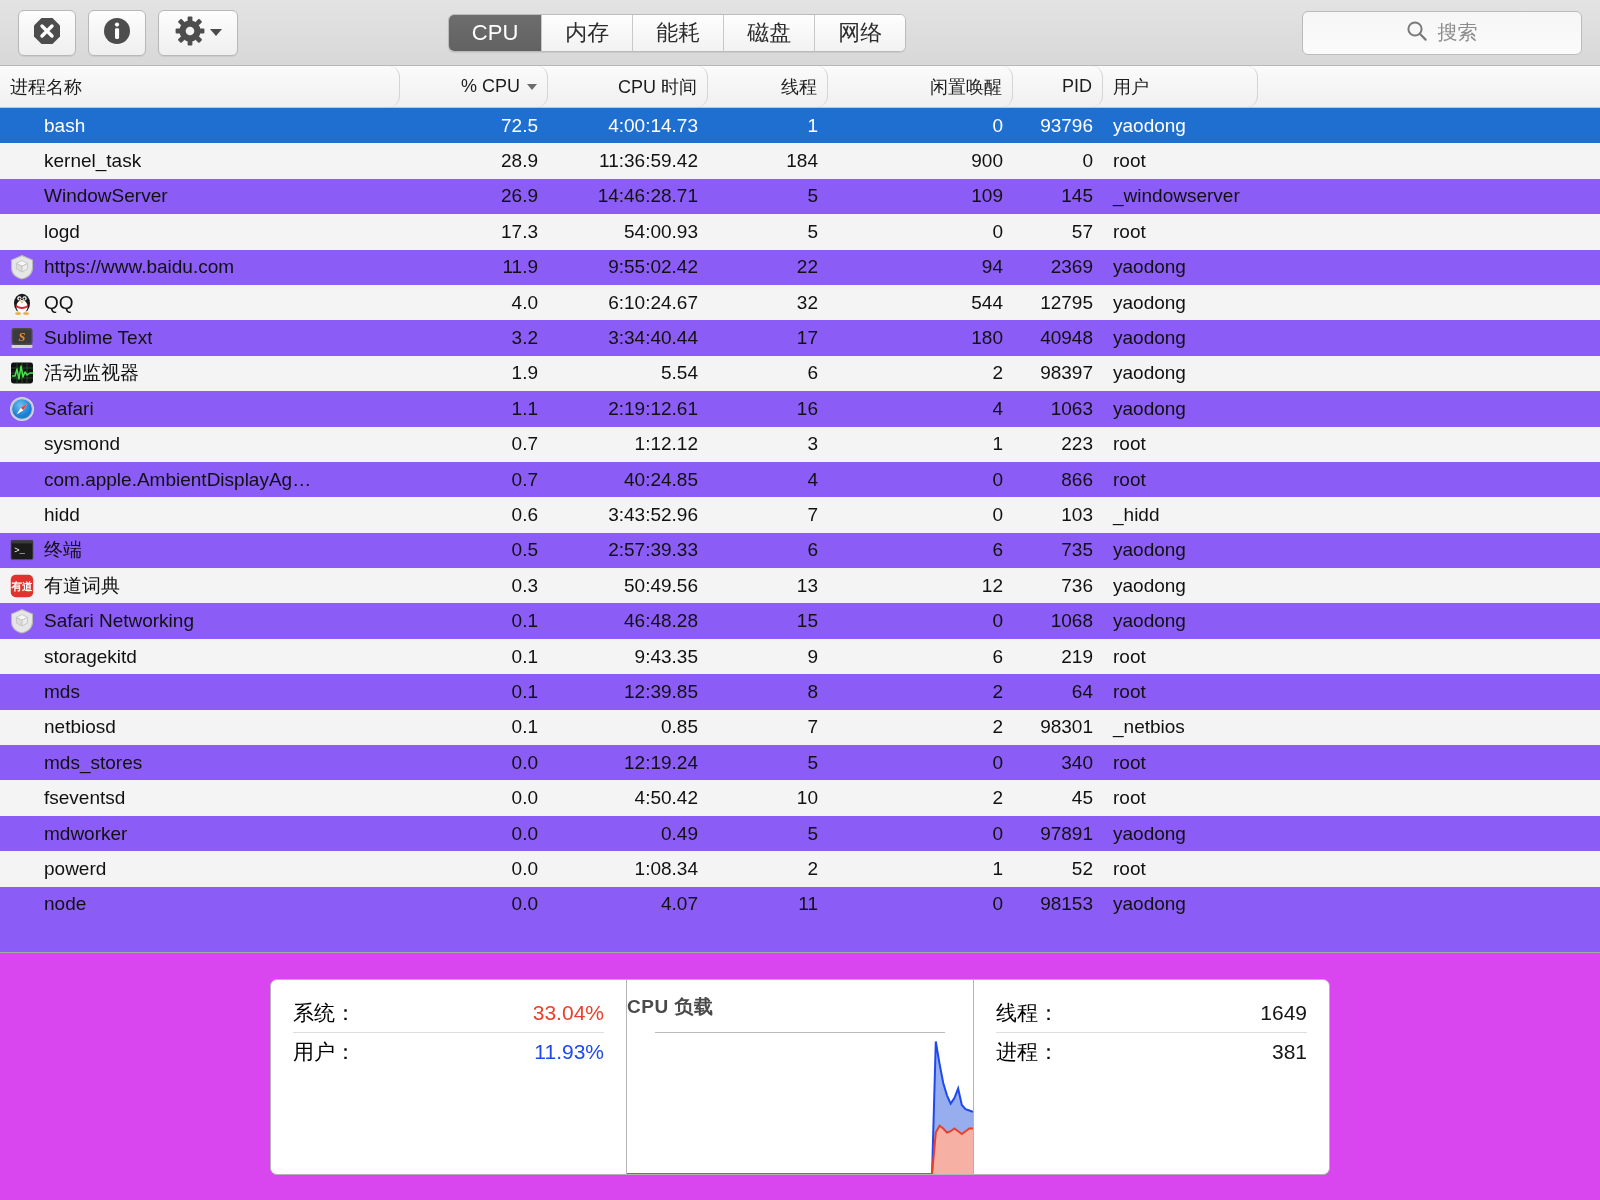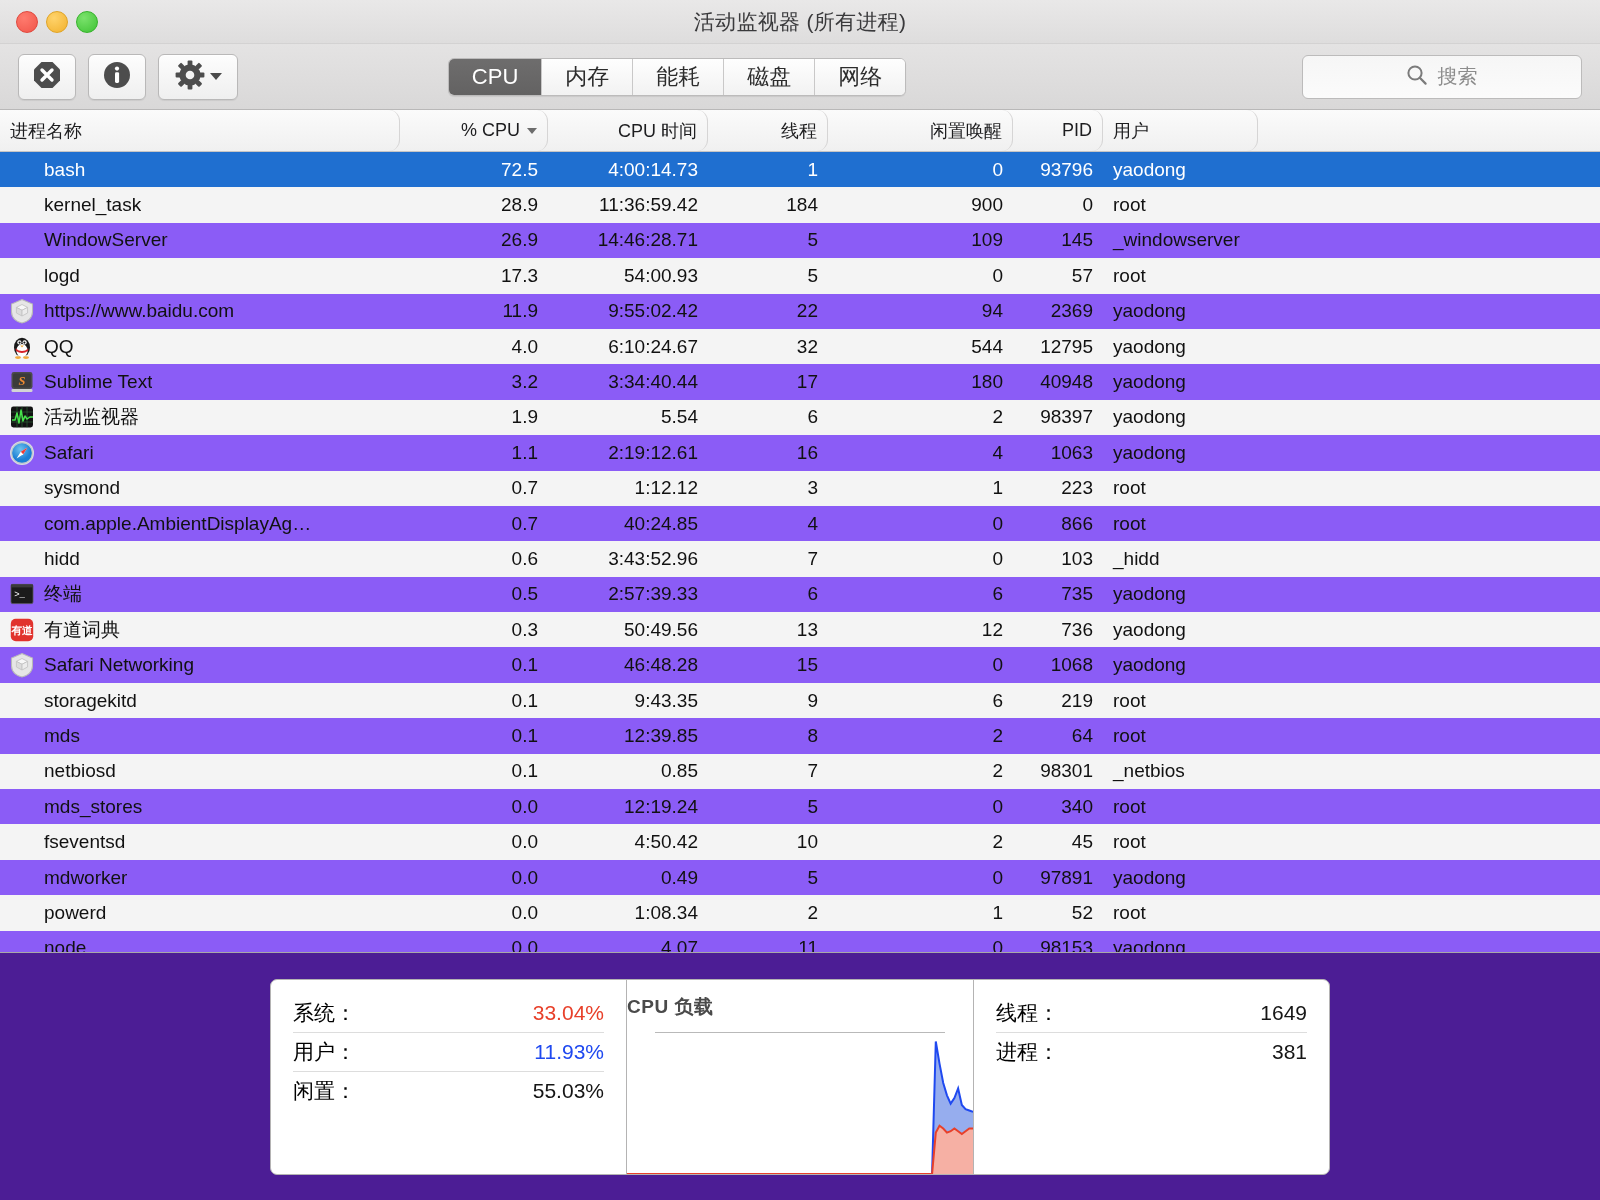--- a/index.html
+++ b/index.html
@@ -145,21 +145,21 @@
     display: flex; align-items: center; justify-content: center;
   }
 
   
   .pico { width: 26px; height: 26px; display:block; }
 
   
   #bottom {
     flex: none;
     height: 248px;
-    background: #4c1d95;
+    background: #d946ef;
     border-top: 1px solid #a9a8a8;
     display: flex; align-items: center; justify-content: center;
   }
   #statbox {
     width: 1060px; height: 196px;
     background: #ffffff;
     border: 1px solid #b4b3b3;
     border-radius: 7px;
     display: flex;
     overflow: hidden;
@@ -192,28 +192,20 @@
 
   #stat-right { width: 355px; padding: 14px 22px 0 22px; }
 
   .mono-num { font-variant-numeric: tabular-nums; }
 </style>
 </head>
 <body>
 
 <div id="window">
 
-  <div id="titlebar">
-    <div id="traffic">
-      <div class="light red"></div>
-      <div class="light yellow"></div>
-      <div class="light green"></div>
-    </div>
-    <div id="window-title">活动监视器 (所有进程)</div>
-  </div>
 
   <div id="toolbar">
 
     <div class="tb-btn">
       <span>
         <svg width="30" height="30" viewBox="0 0 30 30">
           <polygon points="9.5,2 20.5,2 28,9.5 28,20.5 20.5,28 9.5,28 2,20.5 2,9.5" fill="#4d4d4d"></polygon>
           <path d="M10 10 L20 20 M20 10 L10 20" stroke="#ffffff" stroke-width="3.4" stroke-linecap="round"></path>
         </svg>
       </span>
@@ -675,24 +667,20 @@
 
       <div id="stat-left">
         <div class="statrow">
           <span>系统：</span>
           <span class="mono-num sv-red">33.04%</span>
         </div>
         <div class="statrow">
           <span>用户：</span>
           <span class="mono-num sv-blue">11.93%</span>
         </div>
-        <div class="statrow">
-          <span>闲置：</span>
-          <span class="mono-num sv-dark">55.03%</span>
-        </div>
       </div>
 
       <div id="stat-mid">
         <div id="graph-title">CPU 负载</div>
         <div id="graph-rule"></div>
         <div id="graph-area">
           <svg id="graph-svg" width="100%" height="100%" viewBox="0 0 340 130" preserveAspectRatio="none">
               <path d="M 0 130 L 0.00 130.00 L 3.66 130.00 L 7.31 130.00 L 10.97 130.00 L 14.62 130.00 L 18.28 130.00 L 21.94 130.00 L 25.59 130.00 L 29.25 130.00 L 32.90 130.00 L 36.56 130.00 L 40.22 130.00 L 43.87 130.00 L 47.53 130.00 L 51.18 130.00 L 54.84 130.00 L 58.49 130.00 L 62.15 130.00 L 65.81 130.00 L 69.46 130.00 L 73.12 130.00 L 76.77 130.00 L 80.43 130.00 L 84.09 130.00 L 87.74 130.00 L 91.40 130.00 L 95.05 130.00 L 98.71 130.00 L 102.37 130.00 L 106.02 130.00 L 109.68 130.00 L 113.33 130.00 L 116.99 130.00 L 120.65 130.00 L 124.30 130.00 L 127.96 130.00 L 131.61 130.00 L 135.27 130.00 L 138.92 130.00 L 142.58 130.00 L 146.24 130.00 L 149.89 130.00 L 153.55 130.00 L 157.20 130.00 L 160.86 130.00 L 164.52 130.00 L 168.17 130.00 L 171.83 130.00 L 175.48 130.00 L 179.14 130.00 L 182.80 130.00 L 186.45 130.00 L 190.11 130.00 L 193.76 130.00 L 197.42 130.00 L 201.08 130.00 L 204.73 130.00 L 208.39 130.00 L 212.04 130.00 L 215.70 130.00 L 219.35 130.00 L 223.01 130.00 L 226.67 130.00 L 230.32 130.00 L 233.98 130.00 L 237.63 130.00 L 241.29 130.00 L 244.95 130.00 L 248.60 130.00 L 252.26 130.00 L 255.91 130.00 L 259.57 130.00 L 263.23 130.00 L 266.88 130.00 L 270.54 130.00 L 274.19 130.00 L 277.85 130.00 L 281.51 130.00 L 285.16 130.00 L 288.82 130.00 L 292.47 130.00 L 296.13 130.00 L 299.78 130.00 L 303.44 5.20 L 307.10 26.00 L 310.75 44.20 L 314.41 55.90 L 318.06 63.70 L 321.72 58.50 L 325.38 49.40 L 329.03 65.00 L 332.69 68.90 L 336.34 70.20 L 340.00 71.50 L 340 130 Z" fill="#96adee"></path>
               <path d="M 0.00 130.00 L 3.66 130.00 L 7.31 130.00 L 10.97 130.00 L 14.62 130.00 L 18.28 130.00 L 21.94 130.00 L 25.59 130.00 L 29.25 130.00 L 32.90 130.00 L 36.56 130.00 L 40.22 130.00 L 43.87 130.00 L 47.53 130.00 L 51.18 130.00 L 54.84 130.00 L 58.49 130.00 L 62.15 130.00 L 65.81 130.00 L 69.46 130.00 L 73.12 130.00 L 76.77 130.00 L 80.43 130.00 L 84.09 130.00 L 87.74 130.00 L 91.40 130.00 L 95.05 130.00 L 98.71 130.00 L 102.37 130.00 L 106.02 130.00 L 109.68 130.00 L 113.33 130.00 L 116.99 130.00 L 120.65 130.00 L 124.30 130.00 L 127.96 130.00 L 131.61 130.00 L 135.27 130.00 L 138.92 130.00 L 142.58 130.00 L 146.24 130.00 L 149.89 130.00 L 153.55 130.00 L 157.20 130.00 L 160.86 130.00 L 164.52 130.00 L 168.17 130.00 L 171.83 130.00 L 175.48 130.00 L 179.14 130.00 L 182.80 130.00 L 186.45 130.00 L 190.11 130.00 L 193.76 130.00 L 197.42 130.00 L 201.08 130.00 L 204.73 130.00 L 208.39 130.00 L 212.04 130.00 L 215.70 130.00 L 219.35 130.00 L 223.01 130.00 L 226.67 130.00 L 230.32 130.00 L 233.98 130.00 L 237.63 130.00 L 241.29 130.00 L 244.95 130.00 L 248.60 130.00 L 252.26 130.00 L 255.91 130.00 L 259.57 130.00 L 263.23 130.00 L 266.88 130.00 L 270.54 130.00 L 274.19 130.00 L 277.85 130.00 L 281.51 130.00 L 285.16 130.00 L 288.82 130.00 L 292.47 130.00 L 296.13 130.00 L 299.78 130.00 L 303.44 5.20 L 307.10 26.00 L 310.75 44.20 L 314.41 55.90 L 318.06 63.70 L 321.72 58.50 L 325.38 49.40 L 329.03 65.00 L 332.69 68.90 L 336.34 70.20 L 340.00 71.50" fill="none" stroke="#1f49f0" stroke-width="2" vector-effect="non-scaling-stroke"></path>
               <path d="M 0 130 L 0.00 130.00 L 3.66 130.00 L 7.31 130.00 L 10.97 130.00 L 14.62 130.00 L 18.28 130.00 L 21.94 130.00 L 25.59 130.00 L 29.25 130.00 L 32.90 130.00 L 36.56 130.00 L 40.22 130.00 L 43.87 130.00 L 47.53 130.00 L 51.18 130.00 L 54.84 130.00 L 58.49 130.00 L 62.15 130.00 L 65.81 130.00 L 69.46 130.00 L 73.12 130.00 L 76.77 130.00 L 80.43 130.00 L 84.09 130.00 L 87.74 130.00 L 91.40 130.00 L 95.05 130.00 L 98.71 130.00 L 102.37 130.00 L 106.02 130.00 L 109.68 130.00 L 113.33 130.00 L 116.99 130.00 L 120.65 130.00 L 124.30 130.00 L 127.96 130.00 L 131.61 130.00 L 135.27 130.00 L 138.92 130.00 L 142.58 130.00 L 146.24 130.00 L 149.89 130.00 L 153.55 130.00 L 157.20 130.00 L 160.86 130.00 L 164.52 130.00 L 168.17 130.00 L 171.83 130.00 L 175.48 130.00 L 179.14 130.00 L 182.80 130.00 L 186.45 130.00 L 190.11 130.00 L 193.76 130.00 L 197.42 130.00 L 201.08 130.00 L 204.73 130.00 L 208.39 130.00 L 212.04 130.00 L 215.70 130.00 L 219.35 130.00 L 223.01 130.00 L 226.67 130.00 L 230.32 130.00 L 233.98 130.00 L 237.63 130.00 L 241.29 130.00 L 244.95 130.00 L 248.60 130.00 L 252.26 130.00 L 255.91 130.00 L 259.57 130.00 L 263.23 130.00 L 266.88 130.00 L 270.54 130.00 L 274.19 130.00 L 277.85 130.00 L 281.51 130.00 L 285.16 130.00 L 288.82 130.00 L 292.47 130.00 L 296.13 130.00 L 299.78 130.00 L 303.44 91.00 L 307.10 84.50 L 310.75 87.10 L 314.41 91.00 L 318.06 89.70 L 321.72 87.10 L 325.38 89.70 L 329.03 92.30 L 332.69 89.70 L 336.34 87.10 L 340.00 87.10 L 340 130 Z" fill="#f6b0a4"></path>

